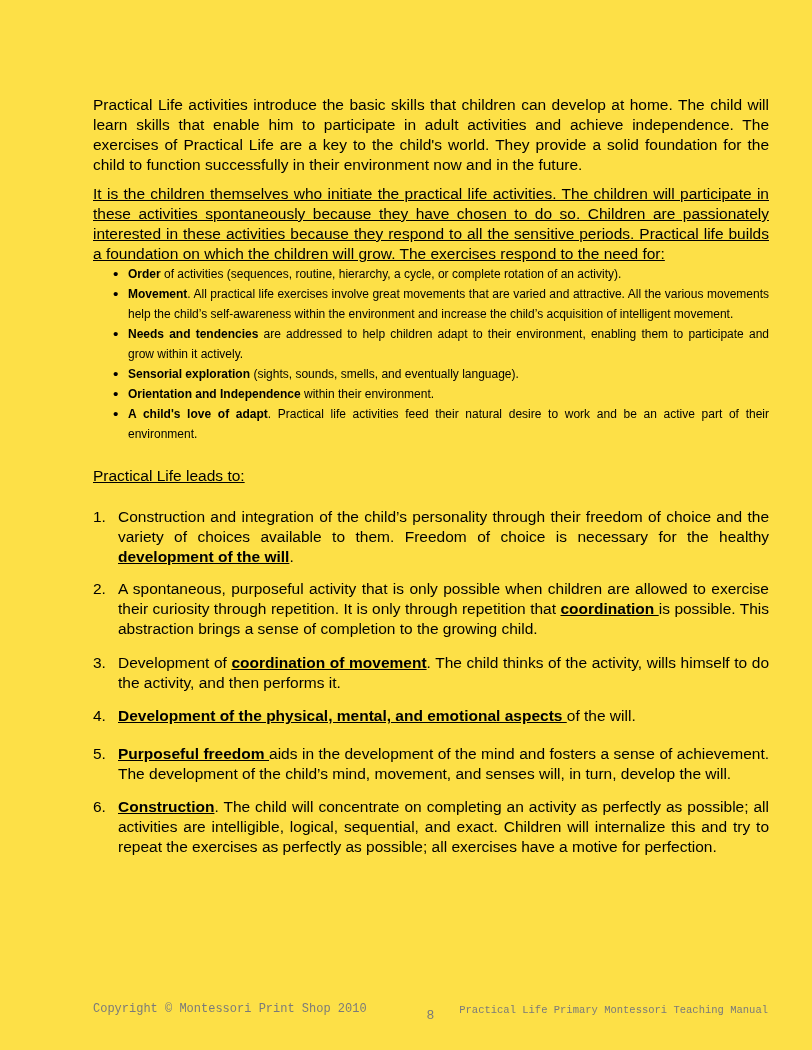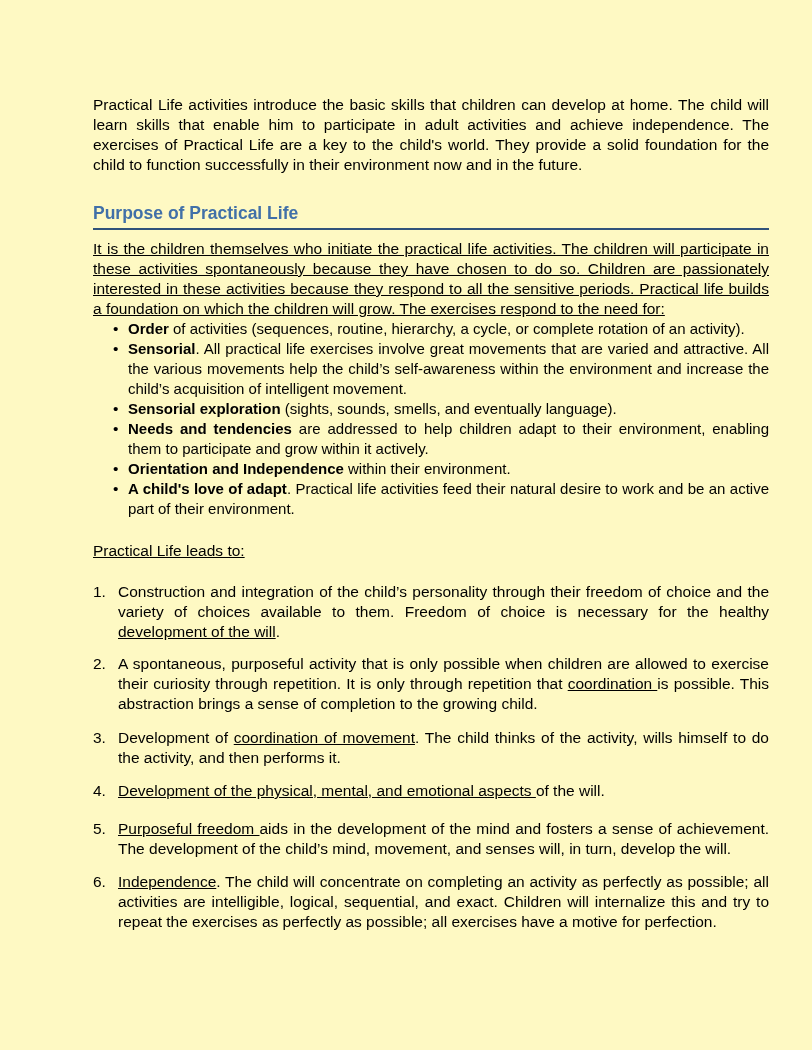--- a/index.html
+++ b/index.html
@@ -10,21 +10,21 @@
   * { box-sizing: border-box; }
   html, body { margin: 0; padding: 0; }
   body {
     width: 812px; height: 1050px;
     background: #ffffff;
     font-family: "Liberation Sans", sans-serif;
     color: #000000;
     position: relative;
     overflow: hidden;
   }
-  .page { position: absolute; inset: 0; background: #fef9c3; }
+  .page { position: absolute; inset: 0; background: #fde047; }
   .content {
     position: absolute;
     left: 93px; top: 0;
     width: 676px;
   }
   .body-text {
     font-size: 15.5px;
     line-height: 20px;
     text-align: justify;
     margin: 0;
@@ -41,21 +41,21 @@
   }
   .purpose-para { margin-top: 9px; text-decoration: underline; }
 
   ul.bullet-list {
     list-style: none;
     margin: 0; padding: 0;
   }
   ul.bullet-list > li {
     position: relative;
     padding-left: 35px;
-    font-size: 15px;
+    font-size: 12px;
     line-height: 20px;
     text-align: justify;
   }
   ul.bullet-list > li::before {
     content: "\2022";
     position: absolute;
     left: 20px;
     top: 0;
     font-size: 15.5px;
     line-height: 20px;
@@ -77,21 +77,21 @@
     font-size: 15.5px;
     line-height: 20px;
     text-align: justify;
   }
   .num-item .num { position: absolute; left: 0; top: 0; }
   .gap21 { margin-top: 21px; }
   .gap12 { margin-top: 12px; }
   .gap14 { margin-top: 14px; }
   .gap13 { margin-top: 13px; }
   .gap18 { margin-top: 18px; }
-  .hl { font-weight: normal; text-decoration: underline; }
+  .hl { font-weight: bold; text-decoration: underline; }
 
   .footer {
     position: absolute;
     left: 93px; right: 44px;
     top: 1002px;
     height: 24px;
     color: var(--footer-gray);
     font-family: "Liberation Mono", "DejaVu Sans Mono", monospace;
   }
   .footer-left {
@@ -109,29 +109,28 @@
   }
 </style>
 </head>
 <body>
 
 <div class="page">
   <div class="content">
 
     <p class="body-text intro">Practical Life activities introduce the basic skills that children can develop at home. The child will learn skills that enable him to participate in adult activities and achieve independence. The exercises of Practical Life are a key to the child's world. They provide a solid foundation for the child to function successfully in their environment now and in the future.</p>
 
-    <h2 class="section-heading">Purpose of Practical Life</h2>
 
     <p class="body-text purpose-para">It is the children themselves who initiate the practical life activities. The children will participate in these activities spontaneously because they have chosen to do so. Children are passionately interested in these activities because they respond to all the sensitive periods. Practical life builds a foundation on which the children will grow. The exercises respond to the need for:</p>
 
     <ul class="bullet-list">
       <li><span class="b">Order</span><span> of activities (sequences, routine, hierarchy, a cycle, or complete rotation of an activity).</span></li>
-      <li><span class="b">Sensorial</span><span>. All practical life exercises involve great movements that are varied and attractive. All the various movements help the child’s self-awareness within the environment and increase the child’s acquisition of intelligent movement.</span></li>
+      <li><span class="b">Movement</span><span>. All practical life exercises involve great movements that are varied and attractive. All the various movements help the child’s self-awareness within the environment and increase the child’s acquisition of intelligent movement.</span></li>
+      <li><span class="b">Needs and tendencies</span><span> are addressed to help children adapt to their environment, enabling them to participate and grow within it actively.</span></li>
       <li><span class="b">Sensorial exploration</span><span> (sights, sounds, smells, and eventually language).</span></li>
-      <li><span class="b">Needs and tendencies</span><span> are addressed to help children adapt to their environment, enabling them to participate and grow within it actively.</span></li>
       <li><span class="b">Orientation and Independence</span><span> within their environment.</span></li>
       <li><span class="b">A child's love of adapt</span><span>. Practical life activities feed their natural desire to work and be an active part of their environment.</span></li>
     </ul>
 
     <h3 class="leads-heading">Practical Life leads to:</h3>
 
     <ol class="num-list">
       <li class="num-item gap21">
         <span class="num">1.</span><span>Construction and integration of the child’s personality through their freedom of choice and the variety of choices available to them. Freedom of choice is necessary for the healthy </span><span class="hl">development of the will</span><span>.</span>
       </li>
@@ -141,19 +140,24 @@
       <li class="num-item gap14">
         <span class="num">3.</span><span>Development of </span><span class="hl">coordination of movement</span><span>. The child thinks of the activity, wills himself to do the activity, and then performs it.</span>
       </li>
       <li class="num-item gap13">
         <span class="num">4.</span><span></span><span class="hl">Development of the physical, mental, and emotional aspects </span><span>of the will.</span>
       </li>
       <li class="num-item gap18">
         <span class="num">5.</span><span></span><span class="hl">Purposeful freedom </span><span>aids in the development of the mind and fosters a sense of achievement. The development of the child’s mind, movement, and senses will, in turn, develop the will.</span>
       </li>
       <li class="num-item gap13">
-        <span class="num">6.</span><span></span><span class="hl">Independence</span><span>. The child will concentrate on completing an activity as perfectly as possible; all activities are intelligible, logical, sequential, and exact. Children will internalize this and try to repeat the exercises as perfectly as possible; all exercises have a motive for perfection.</span>
+        <span class="num">6.</span><span></span><span class="hl">Construction</span><span>. The child will concentrate on completing an activity as perfectly as possible; all activities are intelligible, logical, sequential, and exact. Children will internalize this and try to repeat the exercises as perfectly as possible; all exercises have a motive for perfection.</span>
       </li>
     </ol>
 
   </div>
 
+  <div class="footer">
+    <span class="footer-left">Copyright © Montessori Print Shop 2010</span>
+    <span class="footer-page">8</span>
+    <span class="footer-right">Practical Life Primary Montessori Teaching Manual</span>
+  </div>
 </div>
 
 </body></html>

